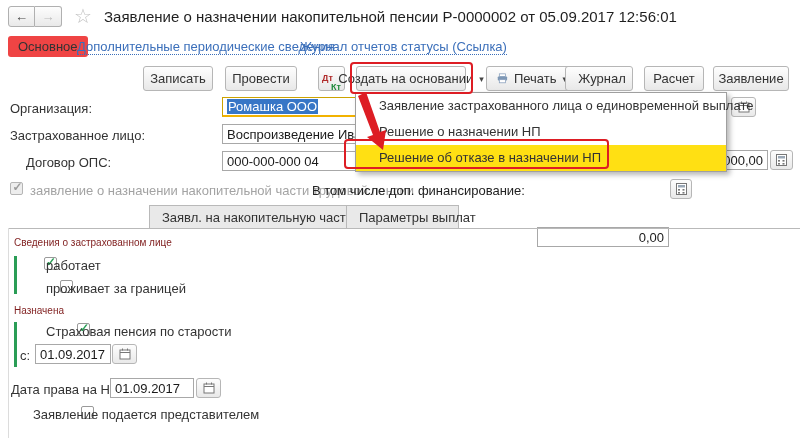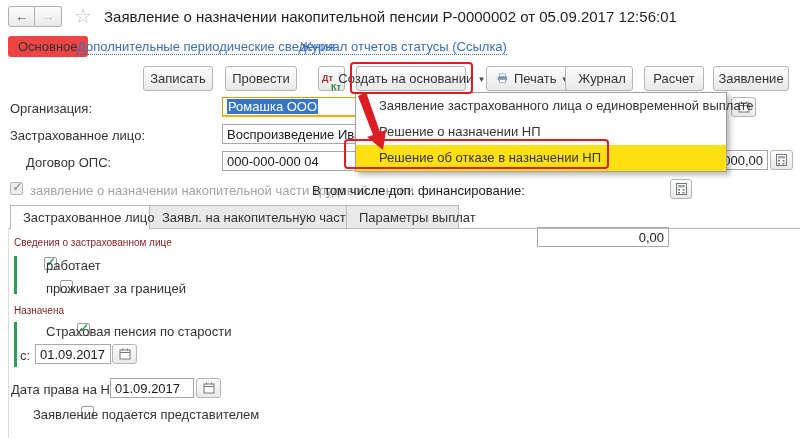--- a/index.html
+++ b/index.html
@@ -180,23 +180,20 @@
       <rect x="0.5" y="0.5" width="10" height="11" fill="#fff" stroke="#777"></rect>
       <rect x="2" y="2" width="7" height="2.5" fill="#9aa7b5"></rect>
       <rect x="2" y="6" width="2" height="1.6" fill="#777"></rect>
         <rect x="6.5" y="6" width="2" height="1.6" fill="#777"></rect>
       <rect x="2" y="9" width="2" height="1.6" fill="#777"></rect>
         <rect x="6.5" y="9" width="2" height="1.6" fill="#777"></rect>
     </svg>
   </div>
 
   
-  <div class="abs tab active" style="left:10px; width:140px;">
-      <span>Застрахованное лицо</span>
-    </div>
   <div class="abs tab" style="left:149px; width:198px;">
       <span>Заявл. на накопительную часть</span>
     </div>
   <div class="abs tab" style="left:346px; width:113px;">
       <span>Параметры выплат</span>
     </div>
   <div class="abs tabline"></div>
   <div class="abs panelborder"></div>
 
   

